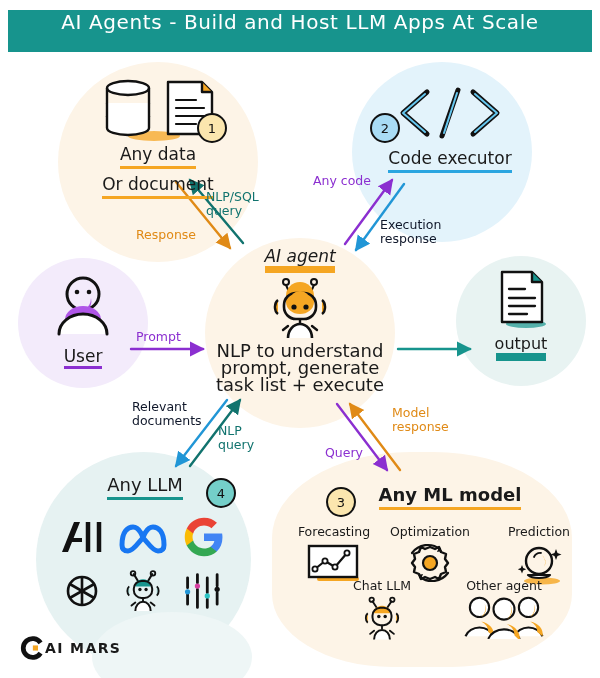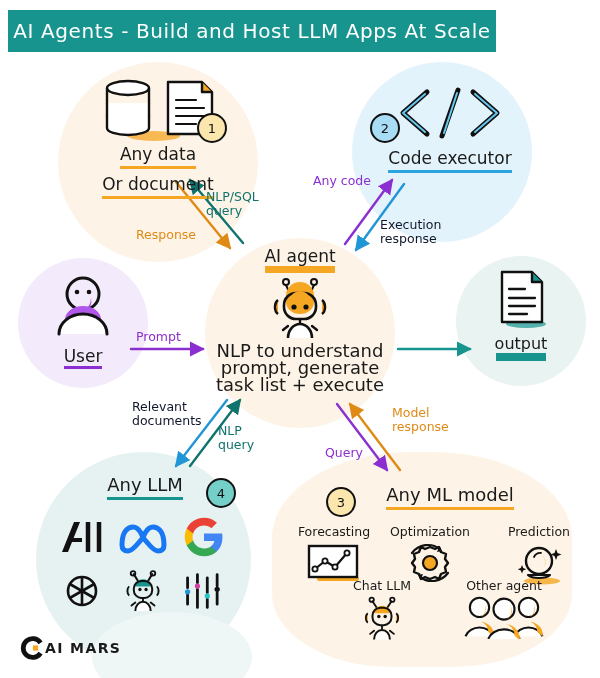--- a/index.html
+++ b/index.html
@@ -17,25 +17,25 @@
     height: 678px;
     background: #ffffff;
     overflow: hidden;
   }
 
   
   .banner {
     position: absolute;
     left: 8px;
     top: 10px;
-    width: 488px;
+    width: 584px;
     height: 42px;
     background: #17948d;
     display: flex;
-    align-items: center;
+    align-items: flex-start;
     justify-content: center;
   }
   .banner-text {
     color: #ffffff;
     font-size: 20px;
     letter-spacing: 0.6px;
     font-family: "DejaVu Sans", sans-serif;
     white-space: nowrap;
   }
 
@@ -285,21 +285,21 @@
       <path d="M20,48 a18,14 0 0 1 36,0" fill="#b056e8" stroke="none"></path>
       <path d="M14,62 a24,20 0 0 1 48,0" fill="#ffffff" stroke="#111" stroke-width="3" stroke-linecap="round"></path>
     </svg>
     <div style="margin-top:2px;">
       <span class="node-label ul-purple">User</span>
     </div>
   </div>
 
   <div class="node" style="left:210px; top:246px; width:180px;">
     <div>
-      <span class="node-label ul-orange2" style="font-size:17px;">AI agent</span>
+      <span class="node-label ul-orange2" style="font-size:17px;font-style:italic;">AI agent</span>
     </div>
     <svg class="icon" width="72" height="64" viewBox="0 0 72 64" style="margin:10px auto 2px;">
       <circle cx="22" cy="6" r="3" fill="none" stroke="#111" stroke-width="2"></circle>
       <circle cx="50" cy="6" r="3" fill="none" stroke="#111" stroke-width="2"></circle>
       <path d="M22,9 L26,18 M50,9 L46,18" stroke="#111" stroke-width="2" stroke-linecap="round"></path>
       <path d="M22,20 a14,14 0 0 1 28,0 L50,26 a14,12 0 0 1 -28,0 z" fill="#f5a623"></path>
       <rect x="20" y="17" width="32" height="26" rx="12" fill="none" stroke="#111" stroke-width="2.6"></rect>
       <path d="M26,24 a10,9 0 0 1 20,0 L46,26 L26,26 z" fill="#f5a623"></path>
       <circle cx="30" cy="31" r="2.6" fill="#111"></circle>
       <circle cx="42" cy="31" r="2.6" fill="#111"></circle>
@@ -376,21 +376,21 @@
       <circle cx="8" cy="25" r="3.2" fill="#2196d6"></circle>
       <path d="M20,4 L20,14 M20,22 L20,44" stroke="#111" stroke-width="3.4" stroke-linecap="round"></path>
       <circle cx="20" cy="18" r="3.2" fill="#d63fa0"></circle>
       <path d="M32,8 L32,26 M32,34 L32,44" stroke="#111" stroke-width="3.4" stroke-linecap="round"></path>
       <circle cx="32" cy="30" r="3.2" fill="#2bc4c4"></circle>
       <path d="M44,4 L44,18 M44,26 L44,40" stroke="#111" stroke-width="3.4" stroke-linecap="round"></path>
       <circle cx="44" cy="22" r="3.2" fill="#111"></circle>
     </svg>
   </div>
 
-  <div class="node" style="left:355px; top:484px; width:190px;">
+  <div class="node" style="left:355px; top:484px; width:190px;font-weight:bold;">
     <span class="node-label ul-orange" style="font-size:18px;">Any ML model</span>
   </div>
   <div class="badge badge-cream" style="left:326px; top:487px;">3</div>
 
   <div class="ml-item" style="left:286px; top:524px;">
     <span class="ml-cap">Forecasting</span>
     <svg class="icon" width="62" height="44" viewBox="0 0 62 44" style="margin:0 auto;">
       <path d="M16,38 H54" stroke="#f5a623" stroke-width="4" stroke-linecap="round"></path>
       <rect x="6" y="5" width="48" height="31" fill="#ffffff" stroke="#111" stroke-width="2.4"></rect>
       <path d="M12,28 L22,20 L32,26 L44,12" stroke="#111" stroke-width="2.2" fill="none" stroke-linecap="round" stroke-linejoin="round"></path>

